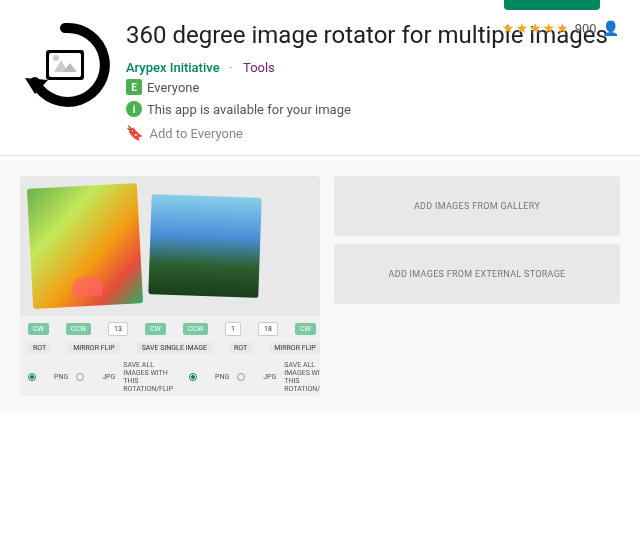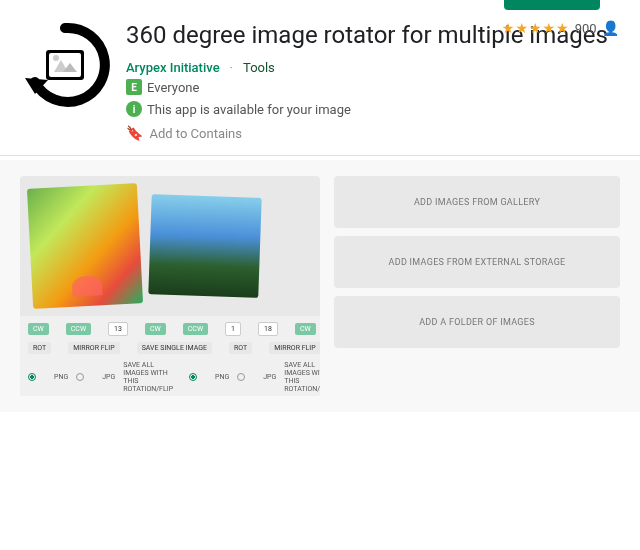--- a/index.html
+++ b/index.html
@@ -55,21 +55,21 @@
       color: #01875f;
       font-size: 13px;
       font-weight: 500;
     }
 
     .separator {
       color: #999;
     }
 
     .category-name {
-      color: #14532d;
+      color: #701a75;
       font-size: 13px;
     }
 
     .rating-stars {
       display: flex;
       align-items: center;
       gap: 1px;
     }
 
     .star {
@@ -325,21 +325,21 @@
     .side-panel {
       flex: 1;
       display: flex;
       flex-direction: column;
       gap: 8px;
     }
 
     .side-btn {
       background: #e8e8e8;
       border-radius: 4px;
-      height: 52px;
+      height: 60px;
       display: flex;
       align-items: center;
       justify-content: center;
       text-align: center;
       font-size: 9px;
       color: #777;
       letter-spacing: 0.3px;
       text-transform: uppercase;
     }
 
@@ -396,21 +396,21 @@
       </div>
 
 
       <div class="available-row">
         <span class="info-icon">i</span>
         <span class="available-text">This app is available for your image</span>
       </div>
 
       <div class="wishlist-row">
         <span class="wishlist-icon">🔖</span>
-        <span class="wishlist-text">Add to Contains</span>
+        <span class="wishlist-text">Add to Everyone</span>
       </div>
     </div>
   </div>
 
   <div class="top-right-info">
     <div class="rating-container">
       <div class="rating-stars">
         <span class="star">★</span>
         <span class="star">★</span>
         <span class="star">★</span>
@@ -474,15 +474,14 @@
           <span>JPG</span>
         </div>
         <span style="font-size:7px; color:#555;">SAVE ALL IMAGES WITH THIS ROTATION/FLIP</span>
       </div>
     </div>
   </div>
 
   <div class="side-panel">
     <div class="side-btn">ADD IMAGES FROM GALLERY</div>
     <div class="side-btn">ADD IMAGES FROM EXTERNAL STORAGE</div>
-    <div class="side-btn">ADD A FOLDER OF IMAGES</div>
   </div>
 </div>
 
 </body></html>

